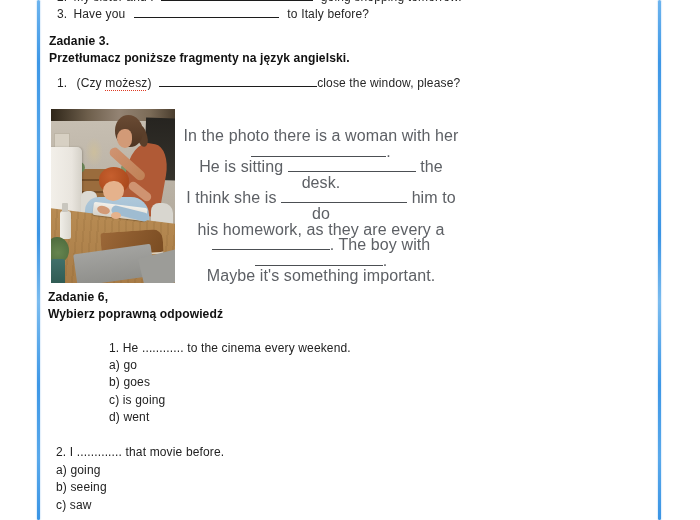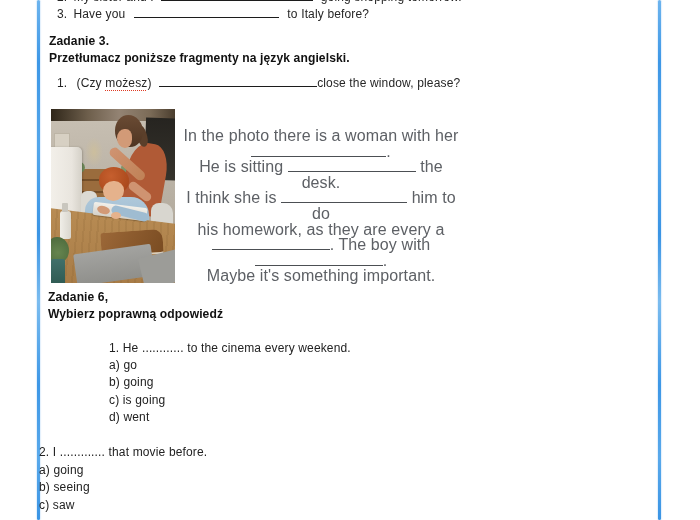--- a/index.html
+++ b/index.html
@@ -170,25 +170,25 @@
   </div>
 
   <div class="abs zhead" style="left:48px;top:289px;">
     <div>Zadanie 6,</div>
     <div>Wybierz poprawną odpowiedź</div>
   </div>
 
   <div class="abs mc" style="left:61px;top:340px;margin-left:48px;">
     <div>1. He ............ to the cinema every weekend.</div>
     <div>a) go</div>
-    <div>b) going</div>
+    <div>b) goes</div>
     <div>c) is going</div>
     <div>d) went</div>
   </div>
 
-  <div class="abs mc" style="left:39px;top:444px;line-height:17.5px;">
+  <div class="abs mc" style="left:56px;top:444px;line-height:17.5px;">
     <div>2. I ............. that movie before.</div>
     <div>a) going</div>
     <div>b) seeing</div>
     <div>c) saw</div>
   </div>
 
 </div>
 
 </body></html>

